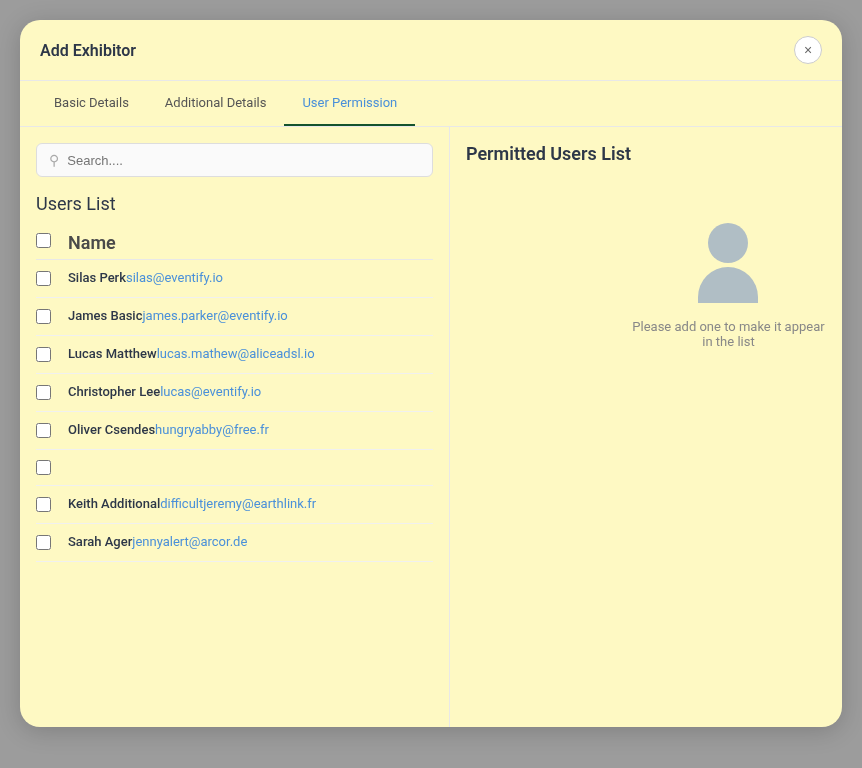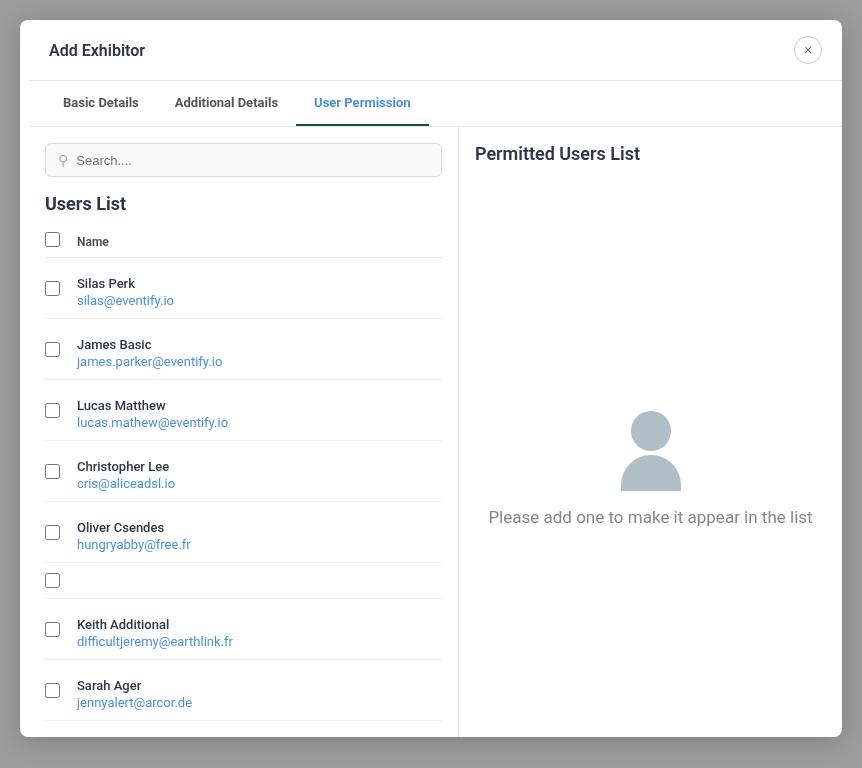--- a/index.html
+++ b/index.html
@@ -15,26 +15,25 @@
     .modal-overlay {
       width: 862px;
       min-height: 768px;
       display: flex;
       align-items: flex-start;
       justify-content: center;
       padding: 20px;
       background: rgba(0,0,0,0.3);
     }
     .modal {
-      background: #ffffff;
-      border-radius: 8px;
+      background: #fef9c3;
+      border-radius: 20px;
       width: 840px;
       box-shadow: 0 4px 24px rgba(0,0,0,0.18);
       overflow: hidden;
-      padding-left: 9px;
     }
     .modal-header {
       display: flex;
       align-items: center;
       justify-content: space-between;
       padding: 16px 20px;
       border-bottom: 1px solid #e8e8e8;
     }
     .modal-title {
       font-size: 16px;
@@ -58,21 +57,21 @@
       display: flex;
       border-bottom: 1px solid #e8e8e8;
       padding: 0 16px;
     }
     .tab {
       padding: 14px 18px;
       font-size: 13px;
       cursor: pointer;
       border-bottom: 2px solid transparent;
       color: #555;
-      font-weight: 700;
+      font-weight: 400;
       white-space: nowrap;
     }
     .tab.active {
       color: #4a90d9;
       border-bottom: 2px solid #14532d;
     }
     .modal-body {
       display: flex;
       padding: 0;
       min-height: 600px;
@@ -103,36 +102,36 @@
     .search-input {
       border: none;
       outline: none;
       background: transparent;
       font-size: 13px;
       color: #555;
       width: 100%;
     }
     .section-title {
       font-size: 18px;
-      font-weight: 700;
+      font-weight: 400;
       color: #2d3748;
       margin-bottom: 12px;
     }
     .table-header {
       display: flex;
       align-items: center;
       padding: 6px 0;
       border-bottom: 1px solid #e8e8e8;
     }
     .header-checkbox {
       width: 32px;
       flex-shrink: 0;
     }
     .header-label {
-      font-size: 12px;
+      font-size: 18px;
       font-weight: 600;
       color: #4a4a4a;
     }
     .user-row {
       display: flex;
       align-items: center;
       padding: 10px 0;
       border-bottom: 1px solid #f0f0f0;
       cursor: pointer;
     }
@@ -147,34 +146,34 @@
       height: 15px;
       cursor: pointer;
       accent-color: #4a90d9;
     }
     .header-checkbox input[type=checkbox] {
       width: 15px;
       height: 15px;
       cursor: pointer;
       accent-color: #4a90d9;
     }
-    .user-info { display: flex; flex-direction: column; margin-top: 8px; }
+    .user-info { display: flex; flex-direction: row; }
     .user-name {
       font-size: 13px;
       font-weight: 500;
       color: #2d3748;
       margin-bottom: 2px;
     }
     .user-email {
       font-size: 13px;
       color: #4a90d9;
     }
     .right-panel {
       display: flex;
-      flex-direction: column;
+      flex-direction: row;
       align-items: flex-start;
     }
     .permitted-section-title {
       font-size: 18px;
       font-weight: 600;
       color: #2d3748;
       margin-bottom: 12px;
     }
     .empty-state {
       flex: 1;
@@ -198,21 +197,21 @@
       background: #b0bec5;
       margin-bottom: 4px;
     }
     .avatar-body {
       width: 60px;
       height: 36px;
       border-radius: 30px 30px 0 0;
       background: #b0bec5;
     }
     .empty-text {
-      font-size: 17px;
+      font-size: 13px;
       color: #888;
       text-align: center;
     }
   </style>
 </head>
 <body>
 
 <div class="modal-overlay">
   <div class="modal">
 
@@ -263,30 +262,30 @@
         <span class="user-name">James Basic</span>
         <span class="user-email">james.parker@eventify.io</span>
       </div>
     </div>
             <div class="user-row">
       <div class="row-checkbox">
         <input type="checkbox" style="">
       </div>
       <div class="user-info">
         <span class="user-name">Lucas Matthew</span>
-        <span class="user-email">lucas.mathew@eventify.io</span>
+        <span class="user-email">lucas.mathew@aliceadsl.io</span>
       </div>
     </div>
             <div class="user-row">
       <div class="row-checkbox">
         <input type="checkbox" style="">
       </div>
       <div class="user-info">
         <span class="user-name">Christopher Lee</span>
-        <span class="user-email">cris@aliceadsl.io</span>
+        <span class="user-email">lucas@eventify.io</span>
       </div>
     </div>
             <div class="user-row">
       <div class="row-checkbox">
         <input type="checkbox" style="">
       </div>
       <div class="user-info">
         <span class="user-name">Oliver Csendes</span>
         <span class="user-email">hungryabby@free.fr</span>
       </div>

